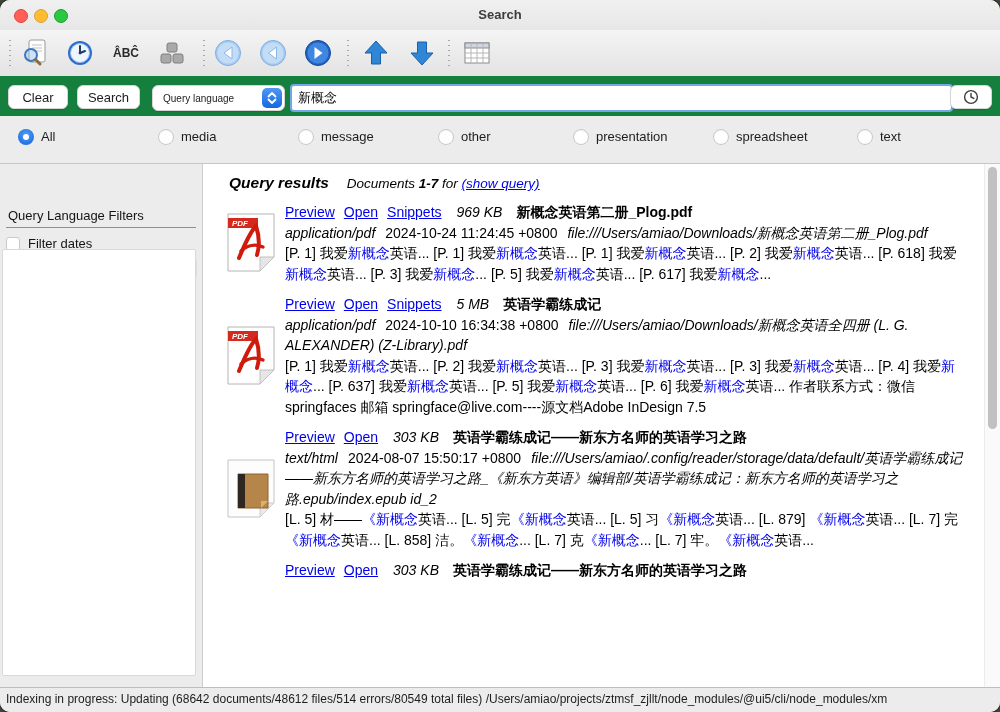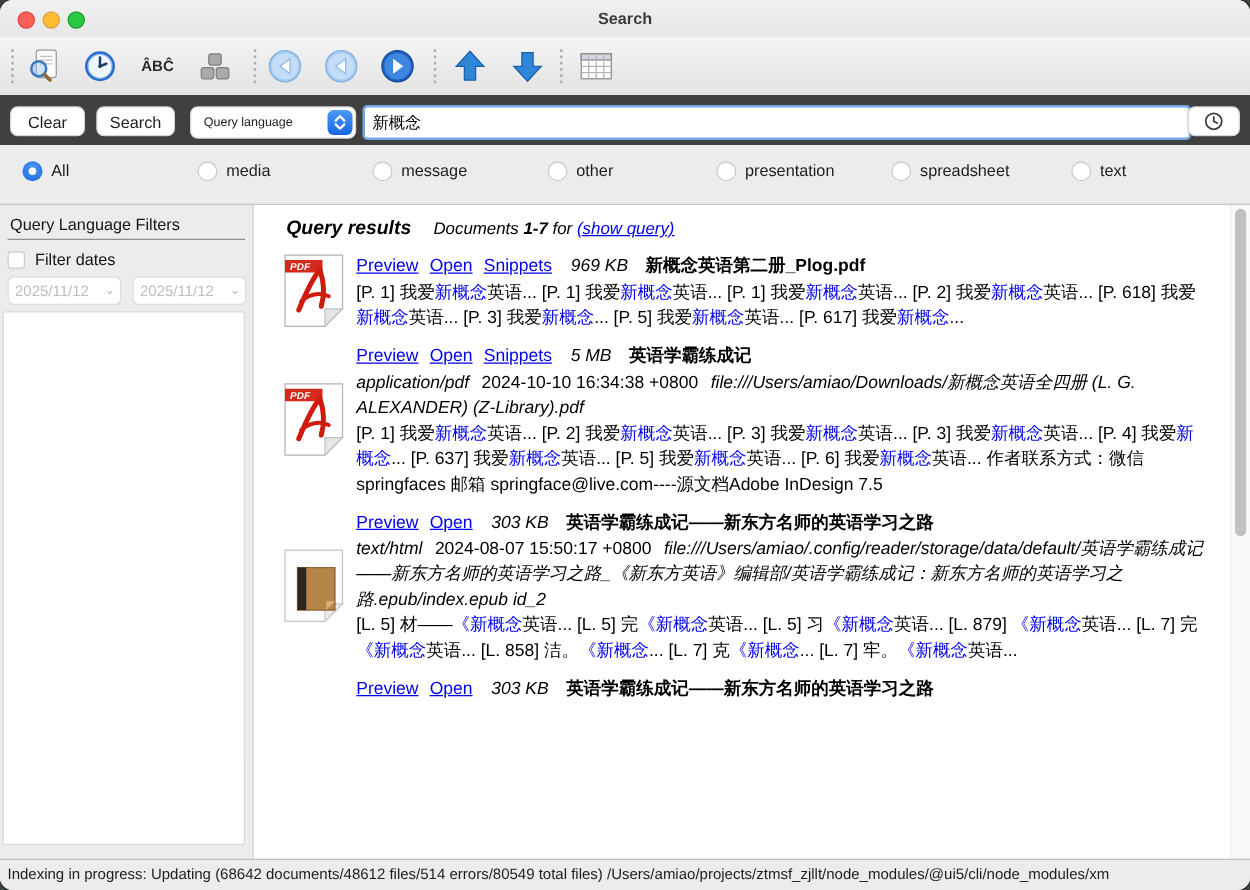--- a/index.html
+++ b/index.html
@@ -15,21 +15,21 @@
   .wtitle{position:absolute;top:0;left:0;right:0;height:30px;line-height:30px;text-align:center;
           font-weight:bold;font-size:13px;color:#3c3c3c;}
   
   .toolbar{position:absolute;top:30px;left:0;right:0;height:46px;background:linear-gradient(#f4f4f4,#e3e3e3);
            border-bottom:1px solid #d6d6d6;}
   .tbtn{position:absolute;top:6px;width:34px;height:34px;display:flex;align-items:center;justify-content:center;}
   .tsep{position:absolute;top:8px;width:2px;height:30px;
         background-image:radial-gradient(circle,#a8a8a8 35%,transparent 40%);background-size:2px 5px;background-repeat:repeat-y;}
   .abc{font-size:12px;font-weight:bold;color:#2a2a2a;letter-spacing:0;}
   
-  .searchrow{position:absolute;top:76px;left:0;right:0;height:40px;background:#404040;padding-left:12px;}
+  .searchrow{position:absolute;top:76px;left:0;right:0;height:40px;background:#15803d;padding-left:12px;}
   .mbtn{position:absolute;top:9px;height:24px;background:#ffffff;border:1px solid #d6d6d6;border-radius:6px;
         font-size:13px;color:#1d1d1f;display:flex;align-items:center;justify-content:center;
         box-shadow:0 .5px 1px rgba(0,0,0,.12);}
   .combo{position:absolute;top:9px;left:152px;width:131px;height:24px;background:#fff;border:1px solid #d6d6d6;
          border-radius:6px;font-size:10px;color:#1d1d1f;display:flex;align-items:center;
          box-shadow:0 .5px 1px rgba(0,0,0,.12);}
   .combo .lbl{padding-left:10px;flex:1;}
   .combo .chev{width:20px;height:20px;margin-right:2px;border-radius:5px;
                background:linear-gradient(#4f98f7,#1667e0);display:flex;align-items:center;justify-content:center;}
   .sinput{position:absolute;top:8px;left:290px;width:647px;height:24px;background:#fff;border:2px solid #74a7e8;
@@ -39,21 +39,21 @@
   
   .radiorow{position:absolute;top:116px;left:0;right:0;height:47px;background:#ececec;}
   .radio{position:absolute;top:13px;display:flex;align-items:flex-start;gap:7px;font-size:13px;color:#1d1d1f;cursor:default;}
   .rb{width:16px;height:16px;border-radius:50%;background:#fff;border:1px solid #c8c8c8;box-sizing:border-box;
       box-shadow:inset 0 1px 1px rgba(0,0,0,.05);}
   .rb.on{background:radial-gradient(circle at 50% 35%,#4f9bf5,#1565e0);border:none;position:relative;}
   .rb.on::after{content:"";position:absolute;left:5px;top:5px;width:6px;height:6px;border-radius:50%;background:#fff;}
   
   .bodyarea{position:absolute;top:163px;left:0;right:0;bottom:24px;border-top:1px solid #c6c6c6;background:#ececec;}
   .sidebar{position:absolute;top:0;left:0;width:202px;bottom:0;background:#ececec;border-right:1px solid #cdcdcd;}
-  .sb-title{font-size:13px;color:#141414;padding:8px 8px 0 8px;}
+  .sb-title{font-size:13px;color:#141414;padding:8px 8px 0 8px;margin-top:36px;}
   .sb-rule{border-bottom:1px solid #8f8f8f;margin:4px 6px 0 6px;}
   .cbrow{display:flex;align-items:center;gap:8px;margin:8px 0 0 6px;font-size:13px;color:#141414;}
   .cb{width:14px;height:14px;background:#fff;border:1px solid #c9c9c9;border-radius:3px;box-sizing:border-box;}
   .daterow{display:flex;gap:9px;margin:6px 0 0 6px;}
   .datecombo{width:89px;height:21px;background:#fff;border:1px solid #dcdcdc;border-radius:5px;display:flex;align-items:center;
              font-size:12px;color:#bdbdbd;overflow:hidden;}
   .datecombo .dval{flex:1;padding-left:5px;white-space:nowrap;overflow:hidden;}
   .datecombo .dchev{width:16px;color:#b5b5b5;font-size:10px;text-align:center;flex:none;}
   .sb-sub{font-size:12px;color:#141414;padding:10px 8px 0 8px;}
   .sb-tree{position:absolute;left:2px;right:6px;top:85px;bottom:12px;background:#fff;border:1px solid #d8d8d8;border-radius:2px;}
@@ -271,20 +271,23 @@
             <rect x="5" y="6" width="30" height="10" fill="#d42a1e"></rect>
             <text x="9" y="14" font-size="8" font-weight="bold" fill="#ffffff" font-family="Liberation Sans, sans-serif">PDF</text>
             <path d="M16 46 C21 34 27 20 33 14 C36 23 37 33 34 43" fill="none" stroke="#d01a0c" stroke-width="4" stroke-linecap="round"></path>
             <path d="M18 39 C25 33 33 32 40 35" fill="none" stroke="#d01a0c" stroke-width="3.2" stroke-linecap="round"></path>
           </svg>
         </div>
         <div class="txt">
           <div class="line1">
             <a class="lnk">Preview</a><a class="lnk">Open</a><a class="lnk">Snippets</a><span class="size">969 KB</span><span class="rtitle">新概念英语第二册_Plog.pdf</span>
           </div>
+          <div class="meta">
+            <span class="it">application/pdf</span><span class="dt">2024-10-24 11:24:45 +0800</span><span class="it">file:///Users/amiao/Downloads/新概念英语第二册_Plog.pdf</span>
+          </div>
           <div class="snip"><span>[P. 1] 我爱</span><span class="hl">新概念</span><span>英语... [P. 1] 我爱</span><span class="hl">新概念</span><span>英语... [P. 1] 我爱</span><span class="hl">新概念</span><span>英语... [P. 2] 我爱</span><span class="hl">新概念</span><span>英语... [P. 618] 我爱</span><span class="hl">新概念</span><span>英语... [P. 3] 我爱</span><span class="hl">新概念</span><span>... [P. 5] 我爱</span><span class="hl">新概念</span><span>英语... [P. 617] 我爱</span><span class="hl">新概念</span><span>...</span></div>
         </div>
       </div>
 
       <div class="result">
         <div class="icon-col">
           <svg width="56" height="62" viewBox="0 0 56 62">
             <path d="M5 2 H51 V45 L37 59 H5 Z" fill="#ffffff" stroke="#b4b4b4"></path>
             <path d="M51 45 L37 59 L37 45 Z" fill="#e6e6e6" stroke="#c0c0c0"></path>
             <rect x="5" y="6" width="30" height="10" fill="#d42a1e"></rect>

